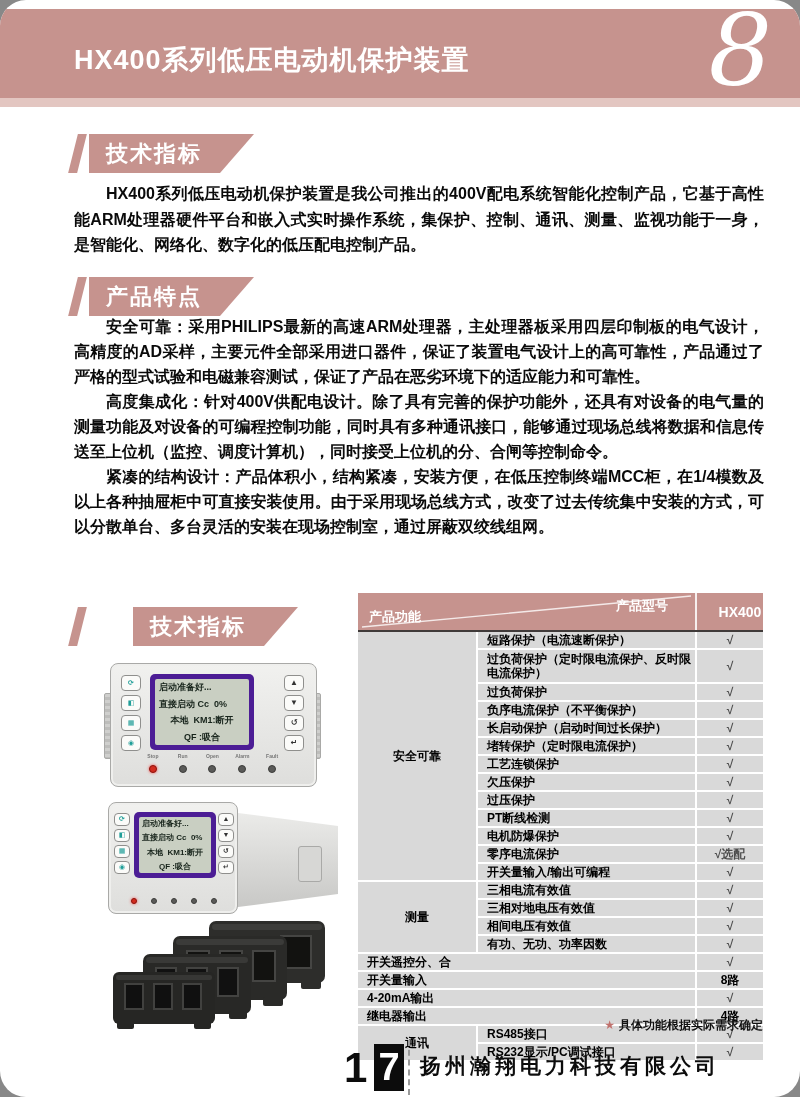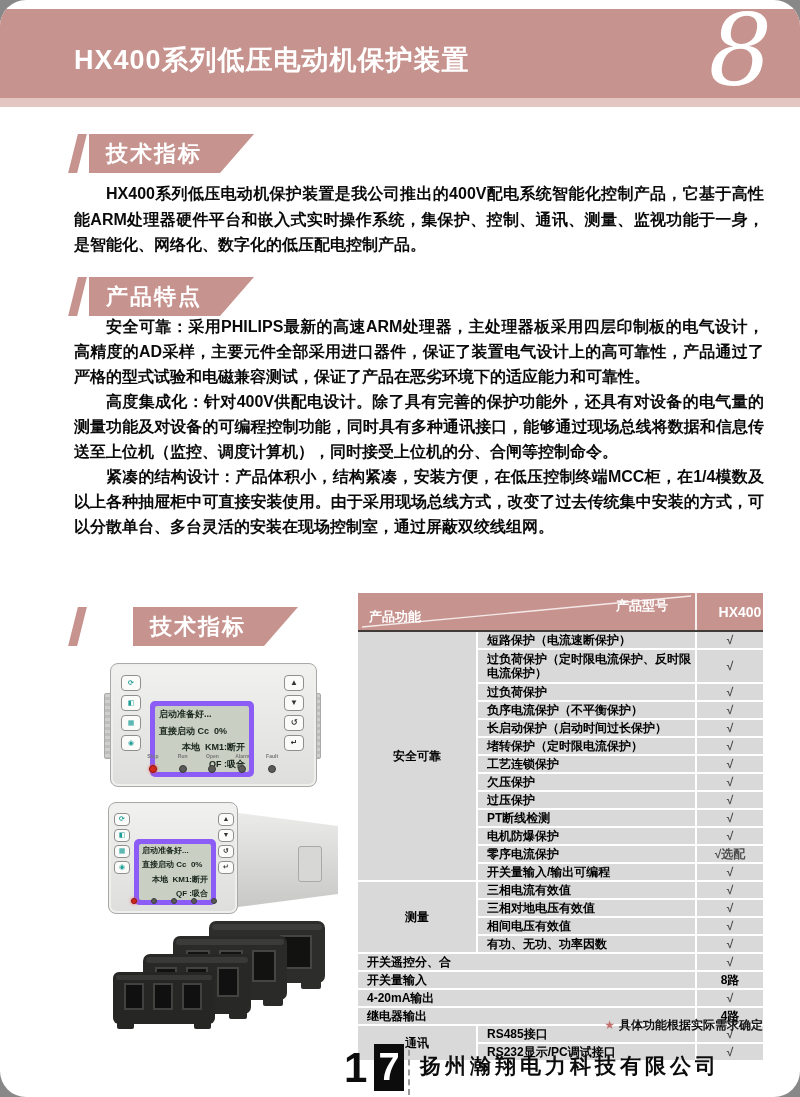--- a/index.html
+++ b/index.html
@@ -50,25 +50,25 @@
   .footnote{position:absolute;left:358px;top:1017px;width:405px;text-align:right;
             font-size:12px;font-weight:bold;color:#111;}
   .footnote .star{color:#c0716d;margin-right:4px;font-size:12px;}
 
   
   .figure{position:absolute;}
   .panel{position:absolute;background:linear-gradient(180deg,#f1f1ef, #dededc);border:1px solid #a9a9a7;
          border-radius:8px;box-shadow:inset 0 0 0 2px #efefed;}
   .rail{position:absolute;width:7px;background:repeating-linear-gradient(180deg,#cfcfcd 0 3px,#bdbdbb 3px 6px);
         border:1px solid #a9a9a7;border-radius:2px;}
-  .lcd{position:absolute;background:#8b5cf6;border-radius:5px;margin-top:27px;}
+  .lcd{position:absolute;background:#4c1d95;border-radius:5px;}
   .lcd-screen{position:absolute;inset:5px;background:#c9cfc2;border-radius:2px;padding:3px 4px;
               display:flex;flex-direction:column;justify-content:space-between;}
   .lcd-line{font-size:9px;line-height:10px;font-weight:bold;color:#16231a;white-space:pre;}
-  .lcd-line.r{text-align:right;}
+  .lcd-line.r{text-align:center;}
   .btn-col{position:absolute;display:flex;flex-direction:column;gap:4px;}
   .sbtn{width:18px;height:14px;background:#fbfbf9;border:1px solid #8f8f8d;border-radius:4px;
         font-size:8px;line-height:13px;text-align:center;color:#333;font-weight:bold;}
   .sbtn.fn{color:#1f9e98;font-size:7px;}
   .led-row{position:absolute;display:flex;}
   .led{flex:1;text-align:center;}
   .led .lbl{display:block;font-size:5px;line-height:6px;color:#777;font-weight:bold;letter-spacing:0;}
   .led .dot{display:inline-block;width:6px;height:6px;border-radius:50%;background:#5a5a58;
             border:1px solid #3c3c3a;margin-top:1px;}
   .led.on .dot{background:#d22b1f;border-color:#8c130c;box-shadow:0 0 3px #e55;}

